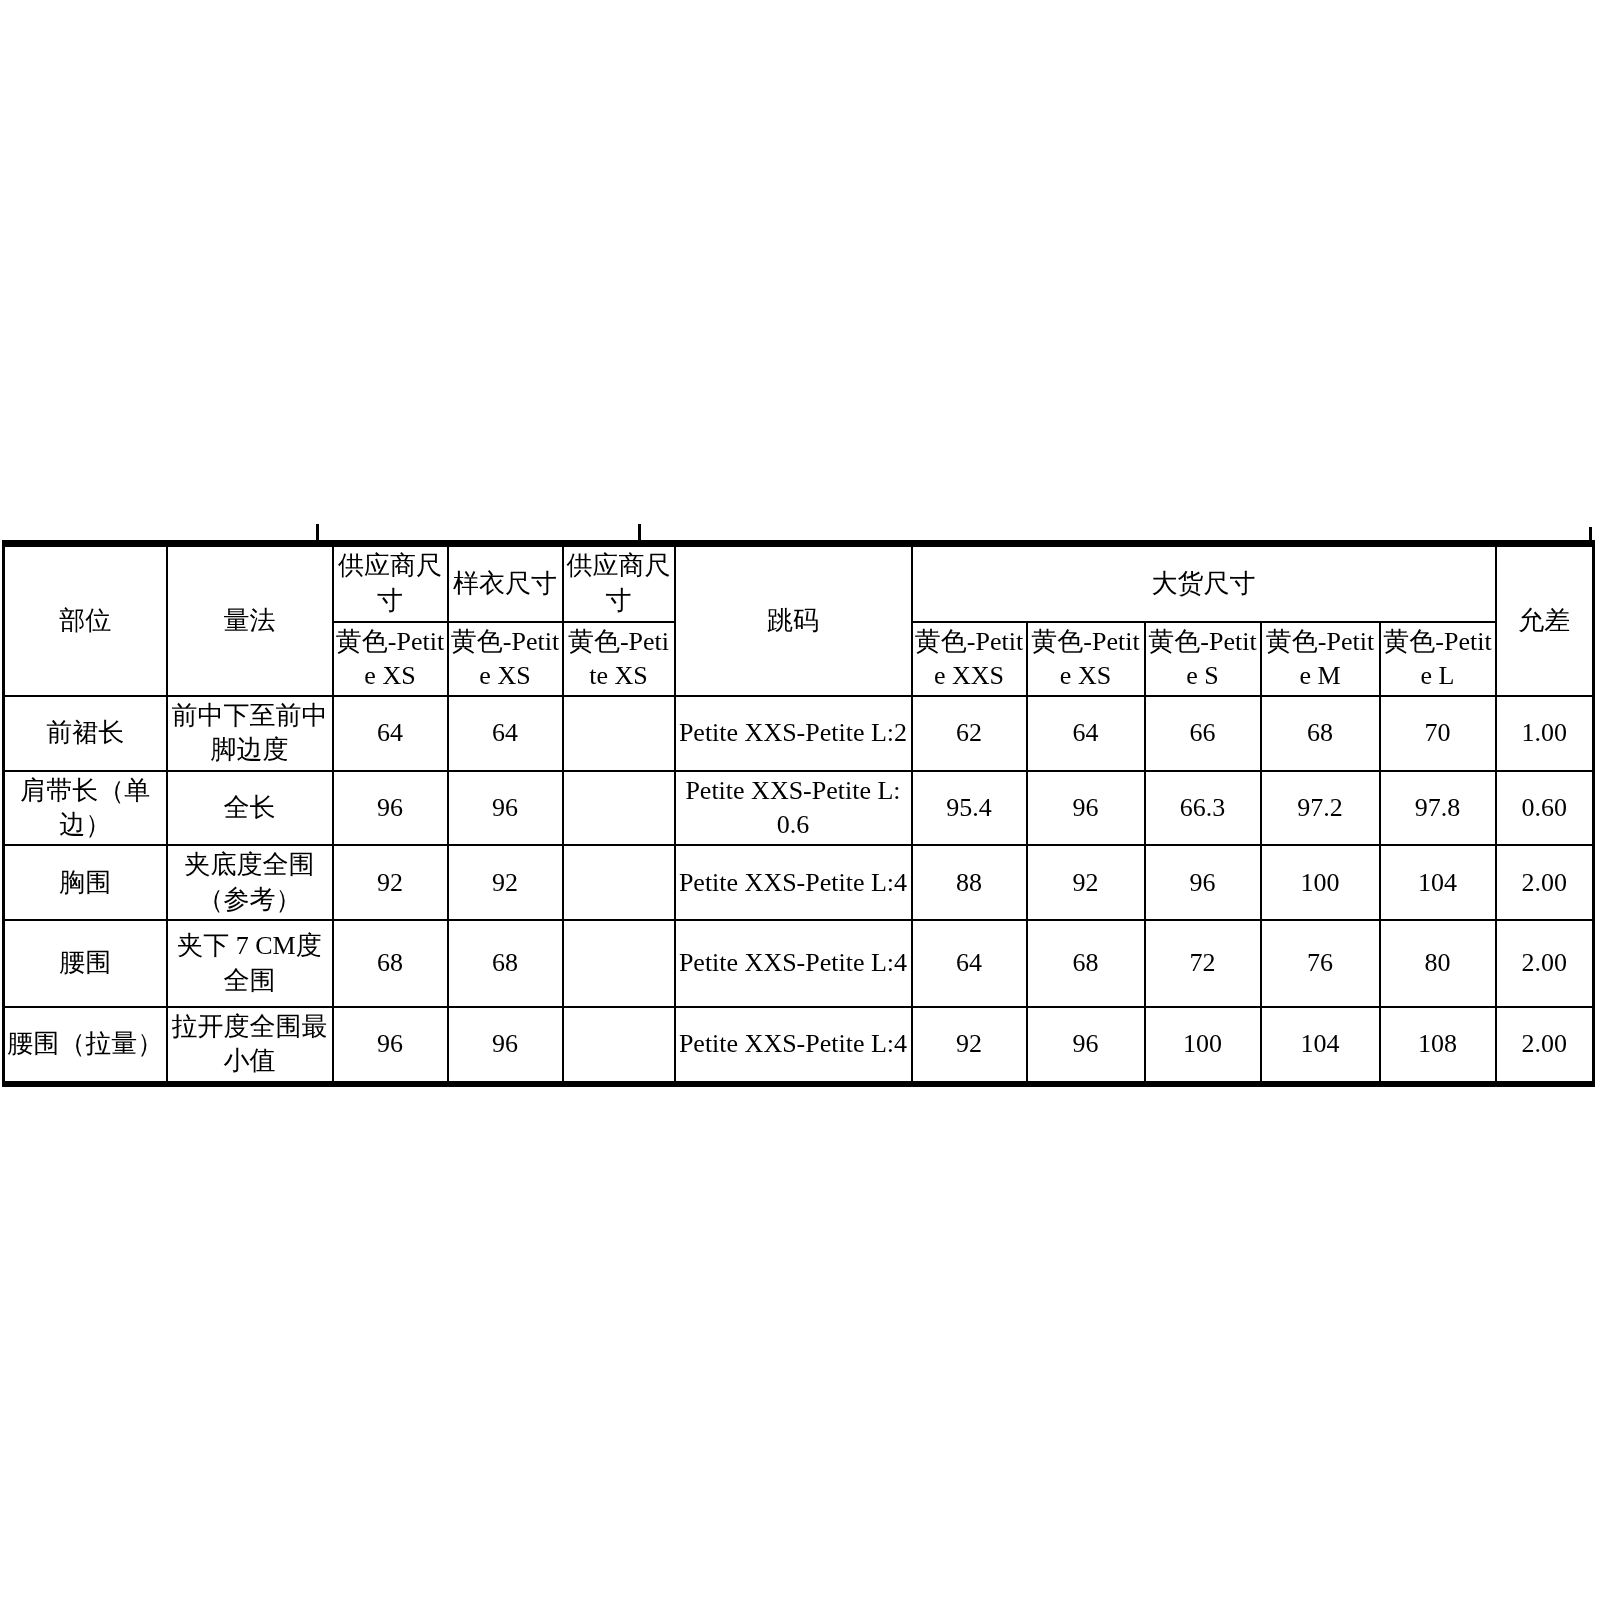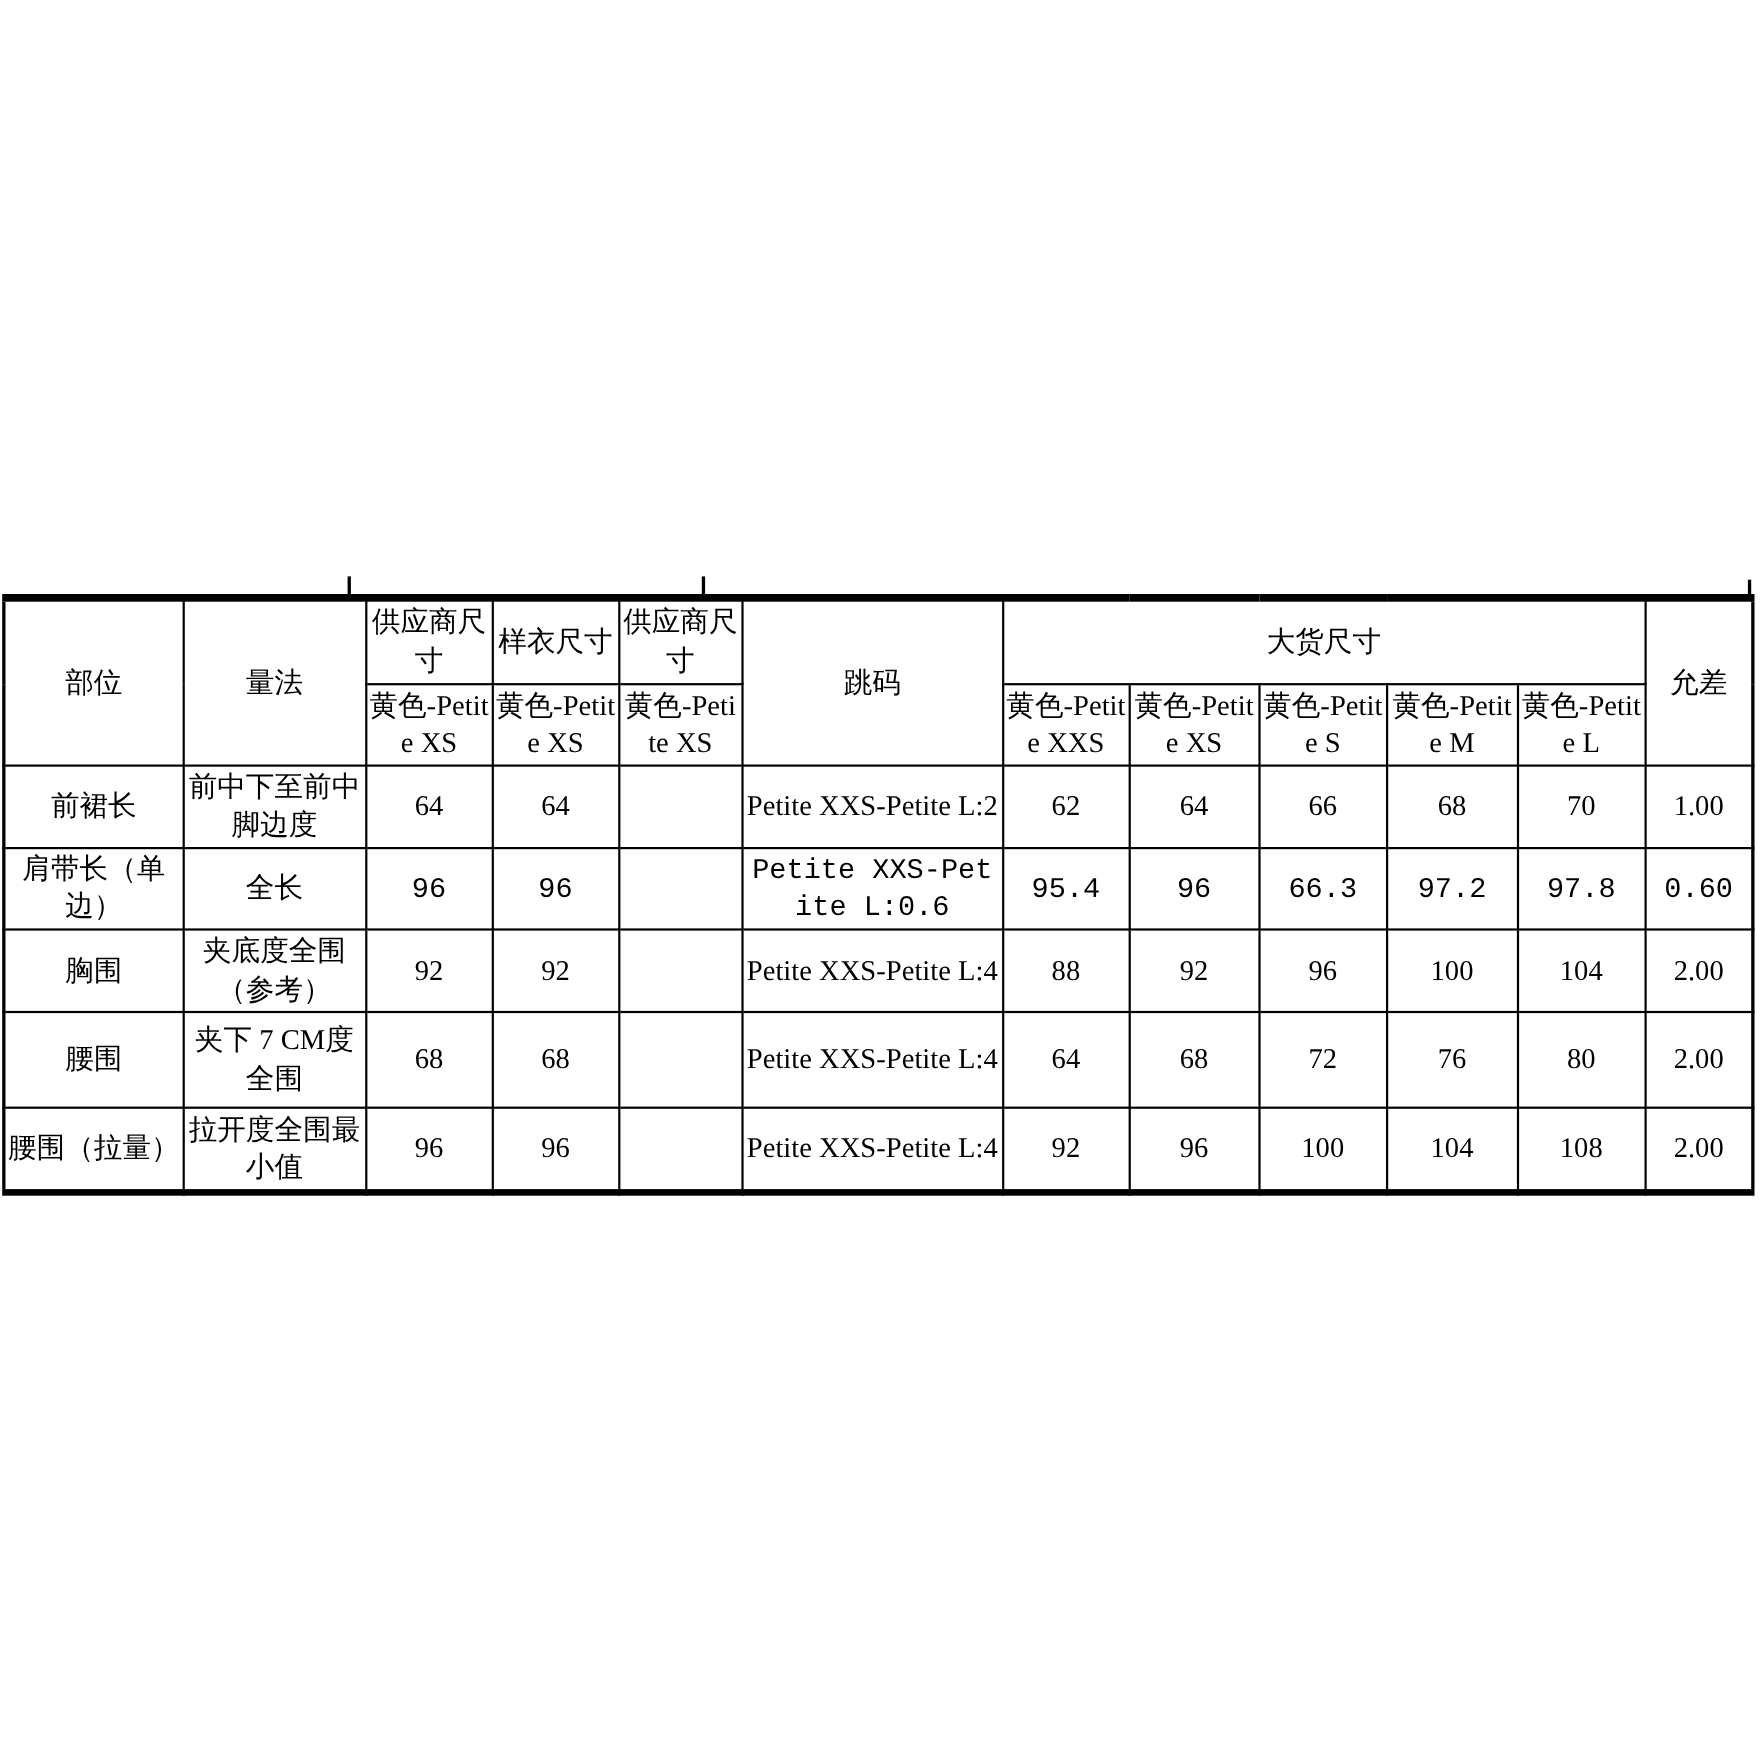--- a/index.html
+++ b/index.html
@@ -31,21 +31,21 @@
     vertical-align: middle;
     text-align: center;
     padding: 2px;
     font-size: 26px;
     line-height: 1.32;
     overflow: hidden;
   }
   .row-h1 { height: 78px; }
   .row-h2 { height: 74px; }
   .row-d0 { height: 71px; }
-  .row-d1 { height: 70px; font-family: Liberation Mono, monospace; }
+  .row-d1 { height: 70px; }
   .row-d2 { height: 60px; }
   .row-d3 { height: 87px; }
   .row-d4 { height: 73px; }
   .subhdr {
     font-size: 25px;
     word-break: break-all;
     line-height: 1.35;
   }
   .grading-cell {
     text-align: left;

